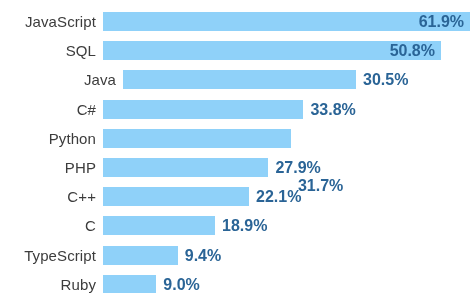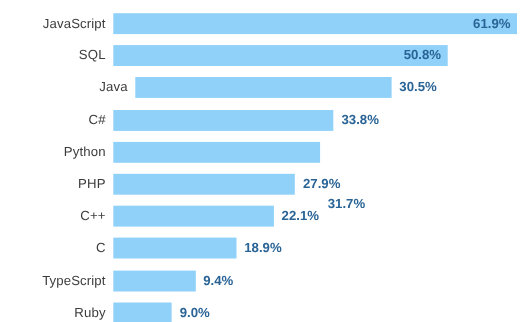--- a/index.html
+++ b/index.html
@@ -40,21 +40,21 @@
   }
 
   .cat-label {
     position: absolute;
     left: 0;
     top: 0;
     width: 96px;
     height: 19px;
     line-height: 19px;
     text-align: right;
-    font-size: 12px;
+    font-size: 15px;
     color: #3c3c3c;
     white-space: nowrap;
     letter-spacing: 0.1px;
   }
 
   .bar-track {
     position: absolute;
     left: 103px;
     top: 0;
     height: 19px;
@@ -67,21 +67,21 @@
     height: 19px;
     background: #8fd1f9;
     border-radius: 0;
   }
 
   .val-label {
     position: absolute;
     top: 0;
     height: 19px;
     line-height: 19px;
-    font-size: 12px;
+    font-size: 16px;
     font-weight: bold;
     color: #2a6496;
     white-space: nowrap;
   }
 
   
   .val-label.inside {
     right: 6px;
   }
 
@@ -98,21 +98,21 @@
   <div class="chart-plot" id="plot">
       <div class="bar-row" style="top: 12px;">
         <div class="cat-label">JavaScript</div>
         <div class="bar-track" style="width: 367.067px;">
           <div class="bar-fill" style="width: 100%; background: rgb(143, 209, 249);"></div>
           <div class="val-label inside" style="color: rgb(42, 100, 150);">61.9%</div>
         </div>
       </div>
       <div class="bar-row" style="top: 41.2px;">
         <div class="cat-label">SQL</div>
-        <div class="bar-track" style="width: 304px;">
+        <div class="bar-track" style="width: 338px;">
           <div class="bar-fill" style="width: 100%; background: rgb(143, 209, 249);"></div>
           <div class="val-label inside" style="color: rgb(42, 100, 150);">50.8%</div>
         </div>
       </div>
       <div class="bar-row" style="top: 70.4px; margin-left: 20px;">
         <div class="cat-label">Java</div>
         <div class="bar-track" style="width: 233.049px;">
           <div class="bar-fill" style="width: 100%; background: rgb(143, 209, 249);"></div>
           <div class="val-label outside" style="color: rgb(42, 100, 150);">30.5%</div>
         </div>

